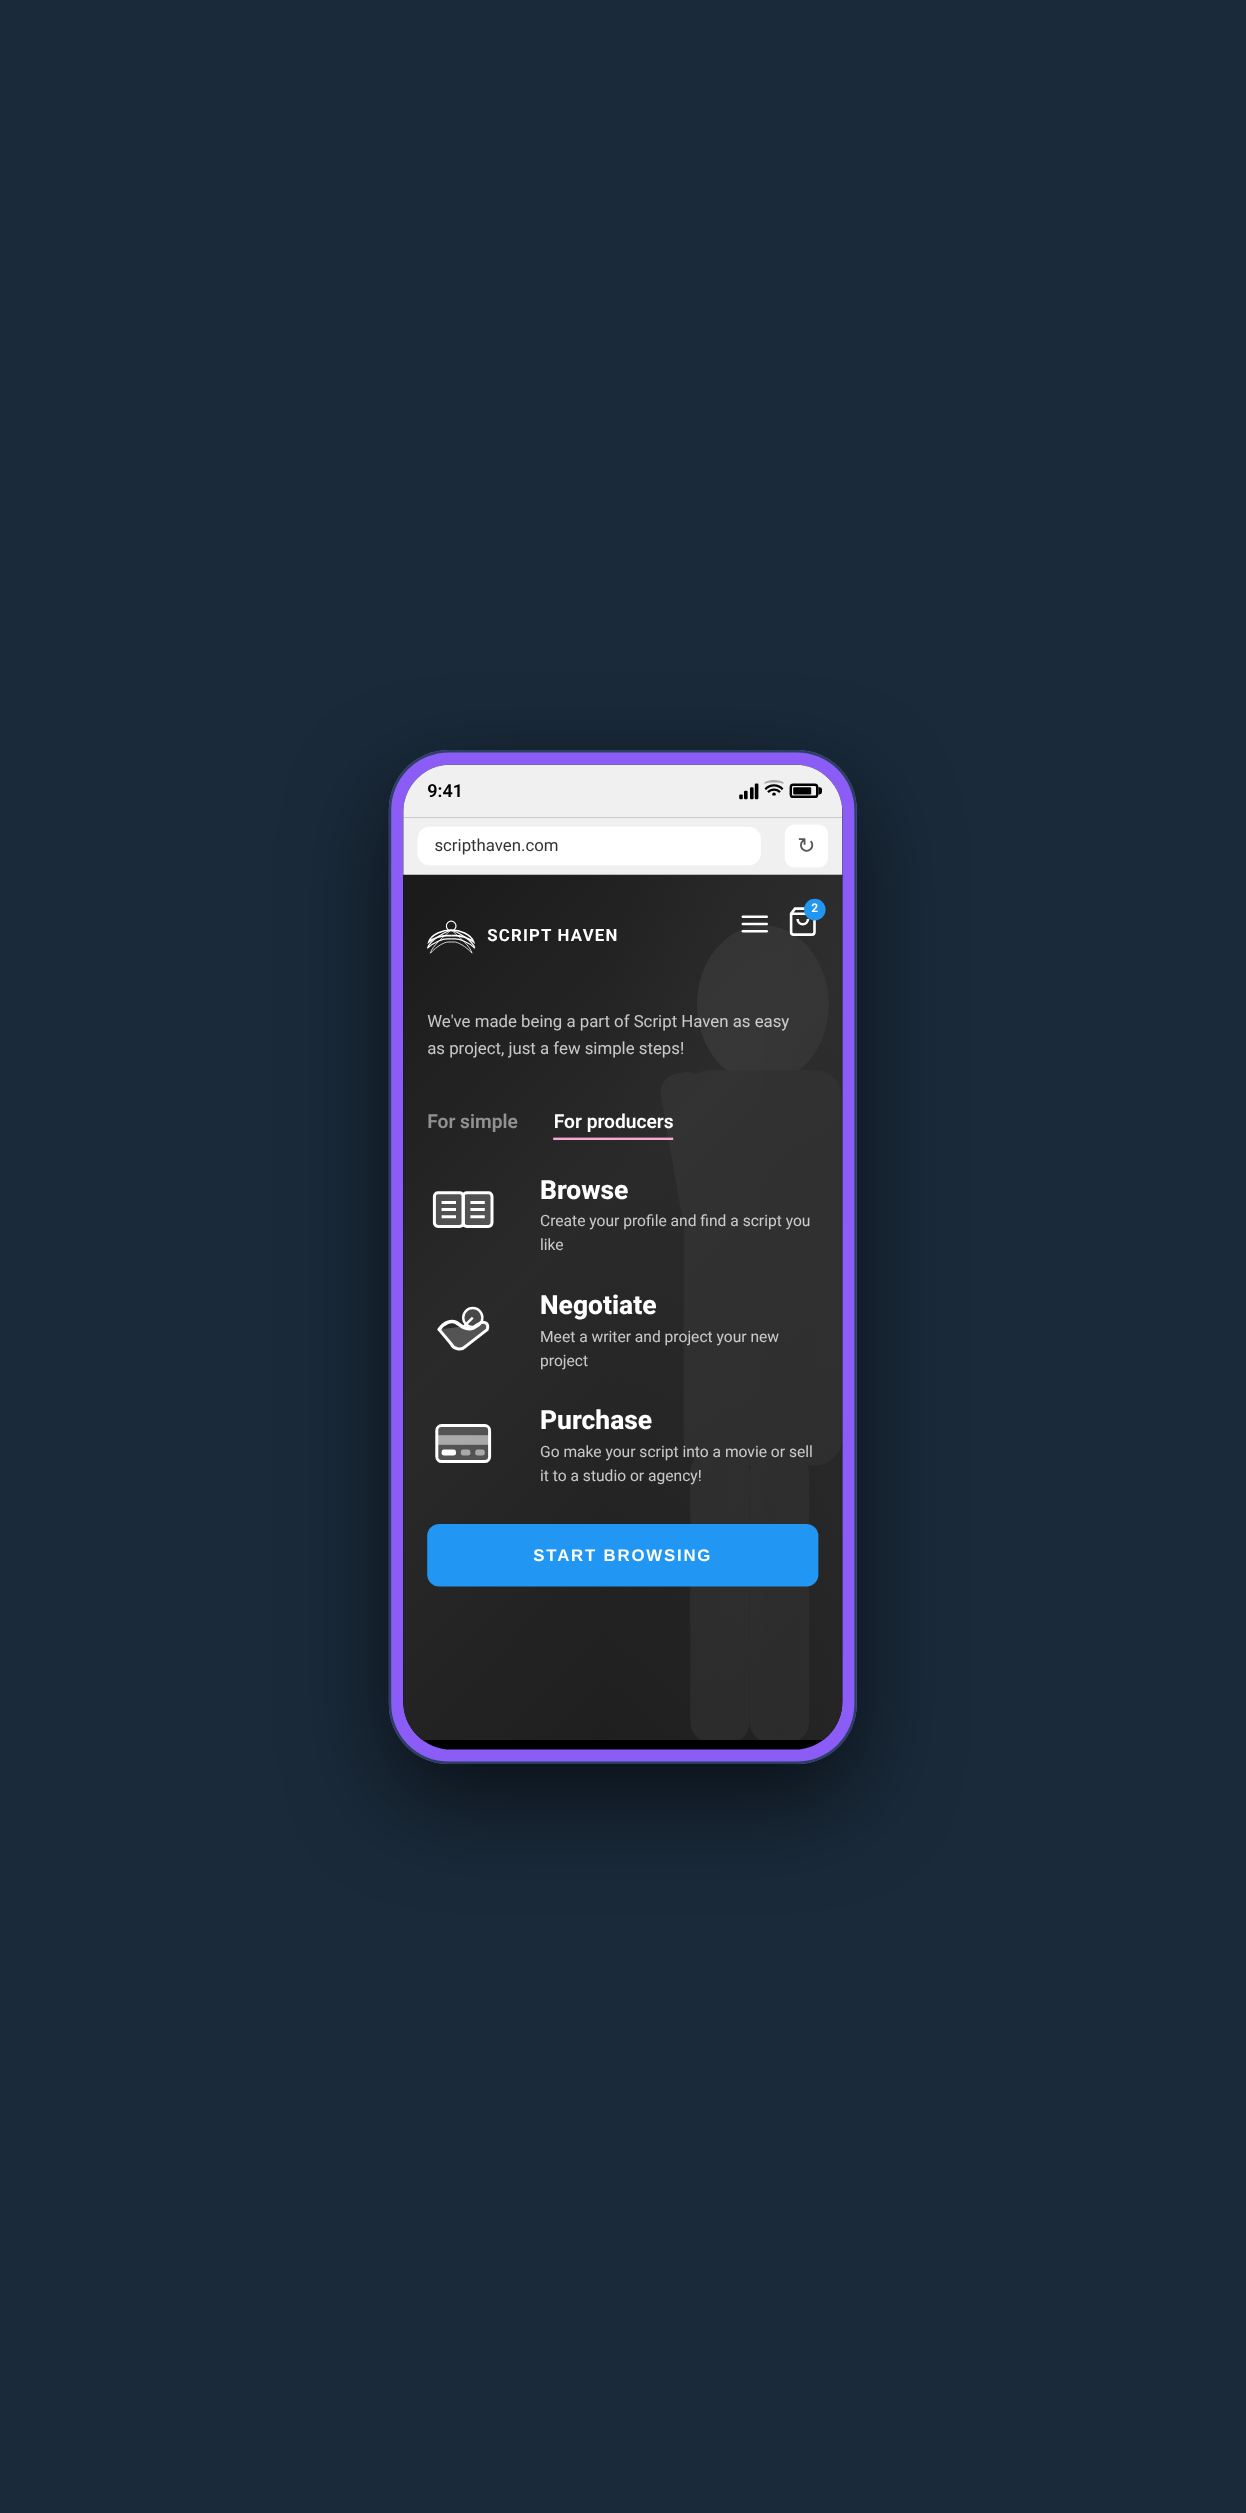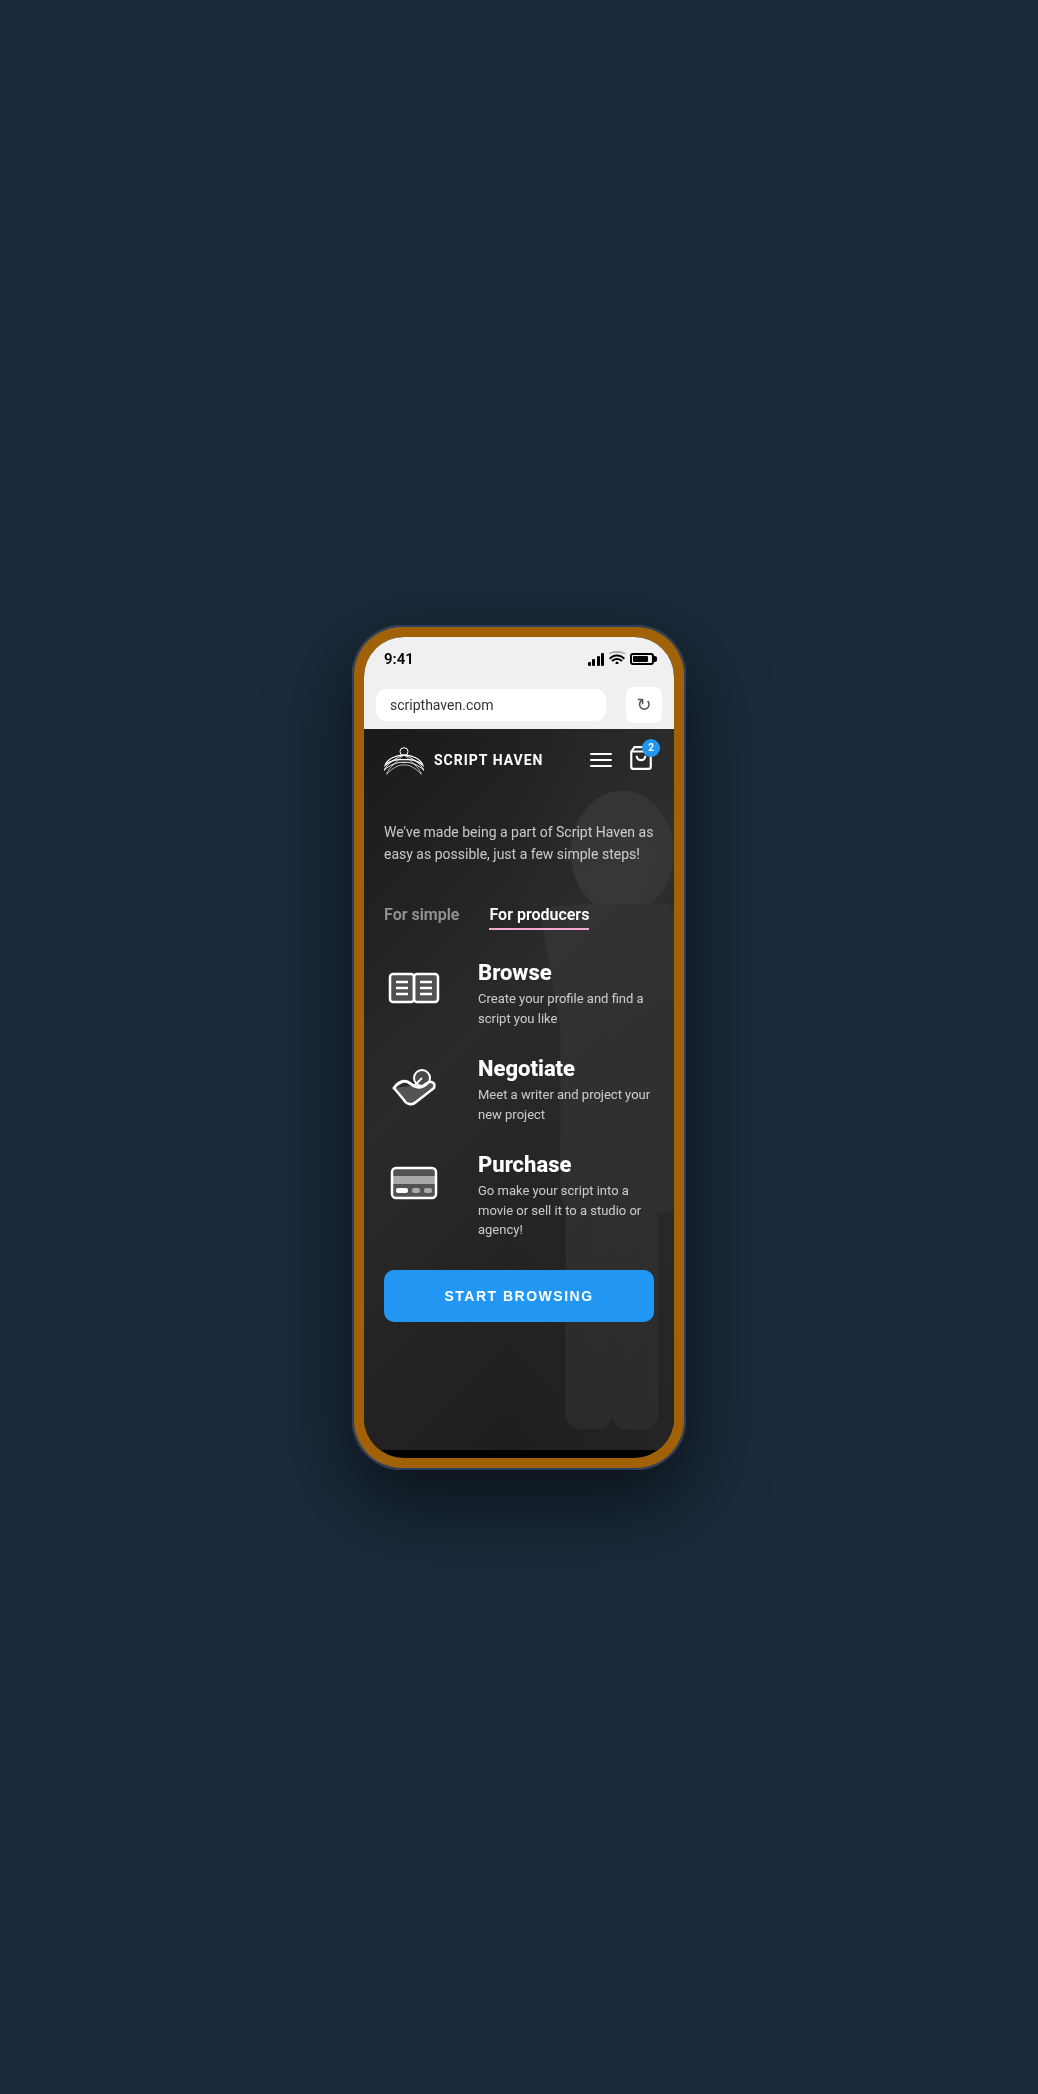--- a/index.html
+++ b/index.html
@@ -7,23 +7,23 @@
     body {
       background: #1a2a3a;
       display: flex;
       justify-content: center;
       align-items: center;
       min-height: 100vh;
       font-family: -apple-system, BlinkMacSystemFont, 'Segoe UI', Roboto, sans-serif;
     }
 
     .phone-outer {
-      width: 334px;
+      width: 390px;
       height: 845px;
-      background: #a16207;
+      background: #8b5cf6;
       border-radius: 50px;
       padding: 12px;
       box-shadow: 0 30px 80px rgba(0,0,0,0.6), inset 0 0 0 2px #2a4060;
       position: relative;
     }
 
     .phone-inner {
       width: 100%;
       height: 100%;
       background: #000;
@@ -172,20 +172,21 @@
       display: flex;
       align-items: center;
       justify-content: space-between;
       padding: 16px 20px;
     }
 
     .logo {
       display: flex;
       align-items: center;
       gap: 10px;
+      margin-top: 20px;
     }
 
     .logo-icon {
       width: 40px;
       height: 30px;
     }
 
     .logo-text {
       color: #fff;
       font-size: 14px;
@@ -418,21 +419,21 @@
                 <line x1="3" y1="6" x2="21" y2="6" stroke="white" stroke-width="2"></line>
                 <path d="M16 10a4 4 0 01-8 0" stroke="white" stroke-width="2" fill="none"></path>
               </svg>
               <div class="cart-badge">2</div>
             </div>
           </div>
         </nav>
 
         
         <div class="hero-text">
-          <p class="hero-subtitle">We've made being a part of Script Haven as easy as possible, just a few simple steps!</p>
+          <p class="hero-subtitle">We've made being a part of Script Haven as easy as project, just a few simple steps!</p>
         </div>
 
         
         <div class="tabs">
           <span class="tab inactive">For simple</span>
           <span class="tab active">For producers</span>
         </div>
 
         
         <div class="steps">

